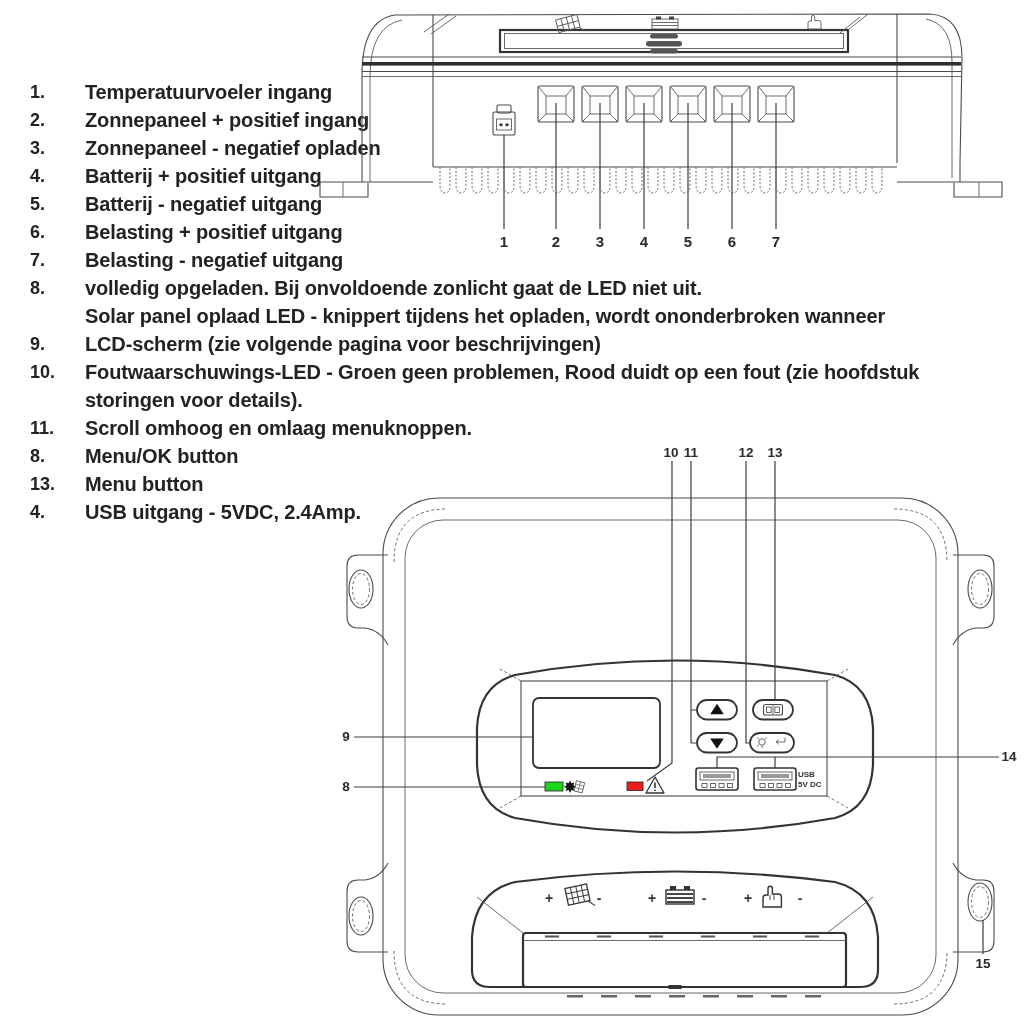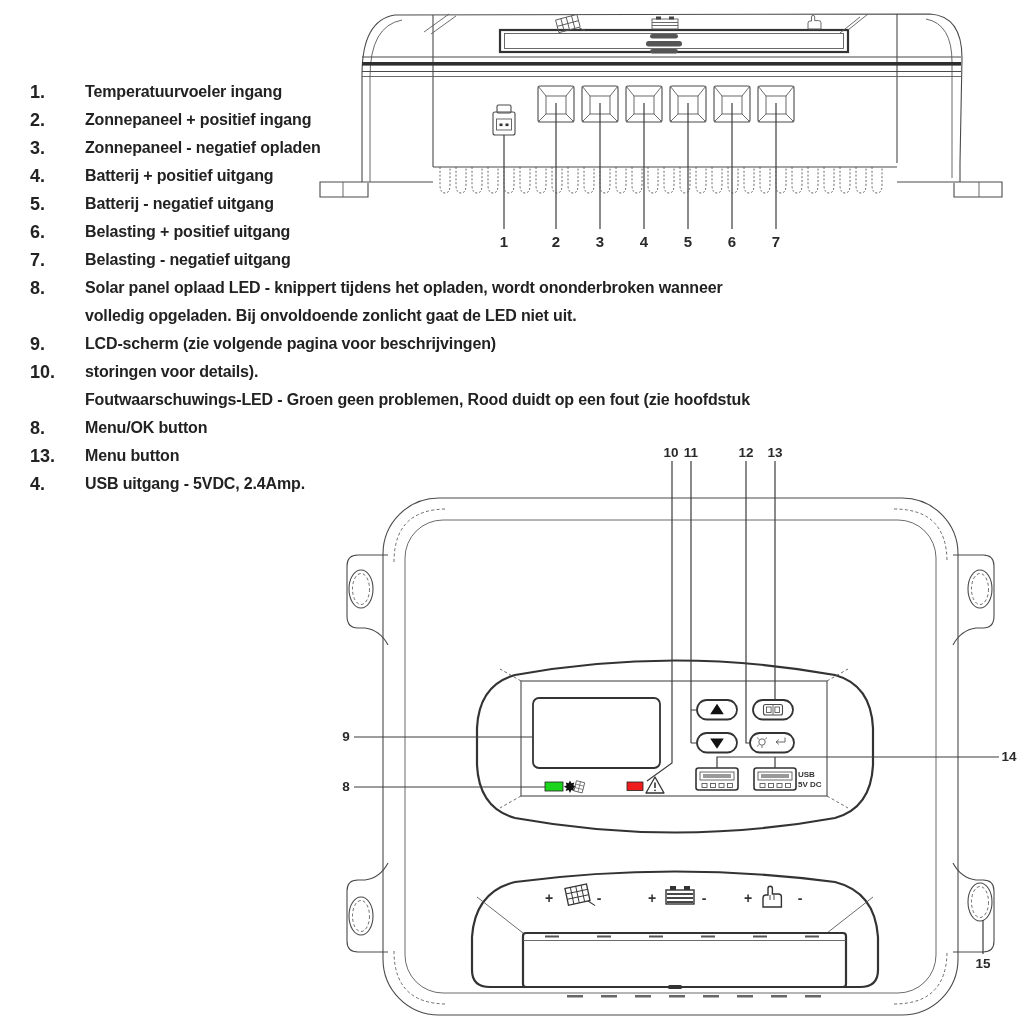--- a/index.html
+++ b/index.html
@@ -3,21 +3,21 @@
 <meta charset="utf-8">
 <style>
   html,body{margin:0;padding:0;background:#fff;}
   #page{position:relative;width:1024px;height:1024px;background:#fff;overflow:hidden;
         font-family:"Liberation Sans",sans-serif;color:#222;}
   
   #parts-list{position:absolute;left:30px;top:78px;width:920px;}
   .list-row{display:flex;align-items:flex-start;}
   .list-num{width:55px;flex:0 0 55px;font-size:18px;font-weight:600;line-height:28px;}
   .list-lines{flex:1;}
-  .list-line{font-size:16px;font-weight:600;line-height:28px;white-space:nowrap;letter-spacing:-0.15px;}
+  .list-line{font-size:20px;font-weight:600;line-height:28px;white-space:nowrap;letter-spacing:-0.15px;}
   
   svg{position:absolute;overflow:visible;}
   #top-view-svg{left:290px;top:0;}
   #front-view-svg{left:330px;top:440px;}
   svg text{font-family:"Liberation Sans",sans-serif;}
   .callout{font-size:13.5px;font-weight:600;fill:#2a2a2a;}
   .callout-big{font-size:15px;font-weight:600;fill:#2a2a2a;}
   .ln{stroke:#4a4a4a;stroke-width:1.1;fill:none;}
   .ln-bold{stroke:#333;stroke-width:2.2;fill:none;}
   .leader{stroke:#3c3c3c;stroke-width:1.2;fill:none;}
@@ -68,35 +68,41 @@
       </div>
       <div class="list-row">
         <div class="list-num">7.</div>
         <div class="list-lines">
           <div class="list-line">Belasting - negatief uitgang</div>
         </div>
       </div>
       <div class="list-row">
         <div class="list-num">8.</div>
         <div class="list-lines">
+          <div class="list-line">volledig opgeladen. Bij onvoldoende zonlicht gaat de LED niet uit.</div>
           <div class="list-line">Solar panel oplaad LED - knippert tijdens het opladen, wordt ononderbroken wanneer</div>
-          <div class="list-line">volledig opgeladen. Bij onvoldoende zonlicht gaat de LED niet uit.</div>
         </div>
       </div>
       <div class="list-row">
         <div class="list-num">9.</div>
         <div class="list-lines">
           <div class="list-line">LCD-scherm (zie volgende pagina voor beschrijvingen)</div>
         </div>
       </div>
       <div class="list-row">
         <div class="list-num">10.</div>
         <div class="list-lines">
+          <div class="list-line">Foutwaarschuwings-LED - Groen geen problemen, Rood duidt op een fout (zie hoofdstuk</div>
           <div class="list-line">storingen voor details).</div>
-          <div class="list-line">Foutwaarschuwings-LED - Groen geen problemen, Rood duidt op een fout (zie hoofdstuk</div>
+        </div>
+      </div>
+      <div class="list-row">
+        <div class="list-num">11.</div>
+        <div class="list-lines">
+          <div class="list-line">Scroll omhoog en omlaag menuknoppen.</div>
         </div>
       </div>
       <div class="list-row">
         <div class="list-num">8.</div>
         <div class="list-lines">
           <div class="list-line">Menu/OK button</div>
         </div>
       </div>
       <div class="list-row">
         <div class="list-num">13.</div>

